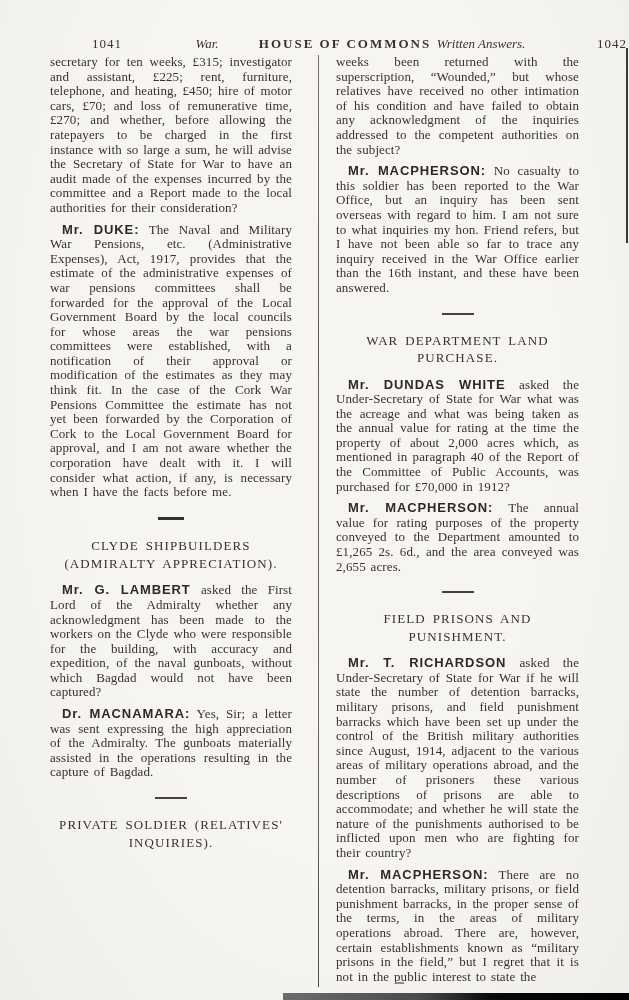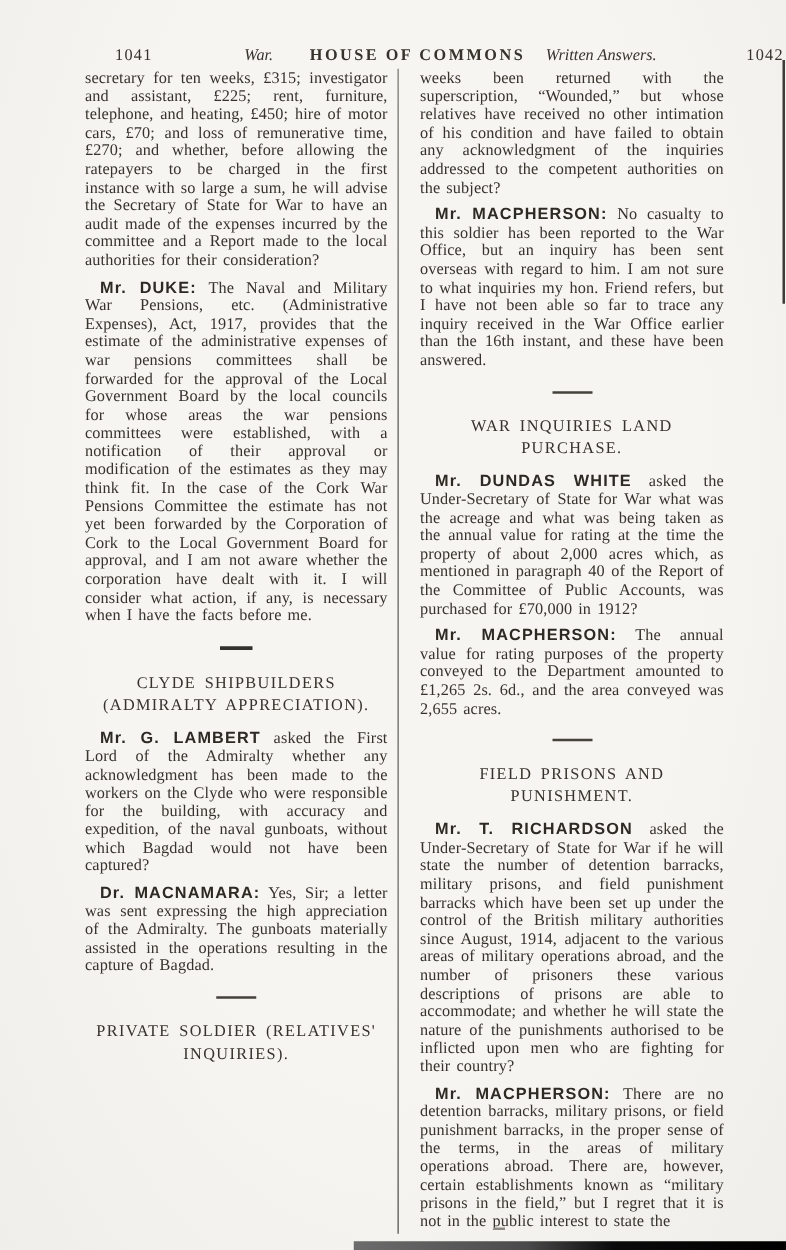--- a/index.html
+++ b/index.html
@@ -9,26 +9,26 @@
     font-family:"Liberation Serif", serif;
     color:var(--ink, #37332c);
   }
   .pagehead span{position:absolute; top:36px; font-size:13px; white-space:nowrap;}
   .pn{letter-spacing:1px;}
   #pnl{left:92px;}
   #pnr{left:597px;}
   .it{font-style:italic;}
   #rtl{left:207px; transform:translateX(-50%);}
   #rtr{left:481px; transform:translateX(-50%);}
-  .ttl{left:334px; transform:translateX(-50%); font-weight:bold; letter-spacing:2px; font-size:13.5px;}
+  .ttl{left:345px; transform:translateX(-50%); font-weight:bold; letter-spacing:2px; font-size:13.5px;}
   .divider-v{position:absolute; left:318px; top:55px; height:932px; width:1px;
     background:linear-gradient(to bottom, #6a675f, #4b4841 30%, #5a5750 70%, #3f3d38); opacity:.9;}
   .col{position:absolute; top:55px; width:242px; text-align:justify;
     font-size:13px; line-height:14.6px; word-spacing:1.5px; letter-spacing:.1px;}
-  .col-left{left:68px;}
+  .col-left{left:50px;}
   .col-right{left:336px; width:243px;}
   p.par{margin:0 0 7px 0; text-indent:12px;}
   p.noindent{text-indent:0;}
   .speaker{font-family:"Liberation Sans", sans-serif; font-weight:700;
     font-size:13px; letter-spacing:.9px; color:#2d2a24; word-spacing:1px;}
   h3.section-heading{margin:15px 4px 11px; text-align:center; font-weight:400;
     font-size:13px; letter-spacing:1.1px; word-spacing:2.5px; line-height:17.5px; text-indent:0;}
   .rule{height:2px; width:32px; margin:17px auto; background:var(--rule,#45423c); border:0;}
   .rule.thick{height:3.5px; width:26px; background:#33312c;}
   .artifact-bottom{position:absolute; left:283px; right:0; bottom:0; height:7px;
@@ -57,21 +57,21 @@
       <h3 class="section-heading">CLYDE SHIPBUILDERS (ADMIRALTY APPRECIATION).</h3>
       <p class="par"><span class="speaker">Mr. G. LAMBERT</span> asked the First Lord of the Admiralty whether any acknowledgment has been made to the workers on the Clyde who were responsible for the building, with accuracy and expedition, of the naval gunboats, without which Bagdad would not have been captured?</p>
       <p class="par"><span class="speaker">Dr. MACNAMARA:</span> Yes, Sir; a letter was sent expressing the high appreciation of the Admiralty. The gunboats materially assisted in the operations resulting in the capture of Bagdad.</p>
       <div class="rule"></div>
       <h3 class="section-heading">PRIVATE SOLDIER (RELATIVES' INQUIRIES).</h3>
     </section>
   <section class="col col-right">
       <p class="par noindent">weeks been returned with the superscription, “Wounded,” but whose relatives have received no other intimation of his condition and have failed to obtain any acknowledgment of the inquiries addressed to the competent authorities on the subject?</p>
       <p class="par"><span class="speaker">Mr. MACPHERSON:</span> No casualty to this soldier has been reported to the War Office, but an inquiry has been sent overseas with regard to him. I am not sure to what inquiries my hon. Friend refers, but I have not been able so far to trace any inquiry received in the War Office earlier than the 16th instant, and these have been answered.</p>
       <div class="rule"></div>
-      <h3 class="section-heading">WAR INQUIRIES LAND PURCHASE.</h3>
+      <h3 class="section-heading">WAR DEPARTMENT LAND PURCHASE.</h3>
       <p class="par"><span class="speaker">Mr. DUNDAS WHITE</span> asked the Under-Secretary of State for War what was the acreage and what was being taken as the annual value for rating at the time the property of about 2,000 acres which, as mentioned in paragraph 40 of the Report of the Committee of Public Accounts, was purchased for £70,000 in 1912?</p>
       <p class="par"><span class="speaker">Mr. MACPHERSON:</span> The annual value for rating purposes of the property conveyed to the Department amounted to £1,265 2s. 6d., and the area conveyed was 2,655 acres.</p>
       <div class="rule"></div>
       <h3 class="section-heading">FIELD PRISONS AND PUNISHMENT.</h3>
       <p class="par"><span class="speaker">Mr. T. RICHARDSON</span> asked the Under-Secretary of State for War if he will state the number of detention barracks, military prisons, and field punishment barracks which have been set up under the control of the British military authorities since August, 1914, adjacent to the various areas of military operations abroad, and the number of prisoners these various descriptions of prisons are able to accommodate; and whether he will state the nature of the punishments authorised to be inflicted upon men who are fighting for their country?</p>
       <p class="par"><span class="speaker">Mr. MACPHERSON:</span> There are no detention barracks, military prisons, or field punishment barracks, in the proper sense of the terms, in the areas of military operations abroad. There are, however, certain establishments known as “military prisons in the field,” but I regret that it is not in the public interest to state the</p>
     </section>
 
   <div class="artifact-bottom"></div>
   <div class="artifact-edge"></div>

